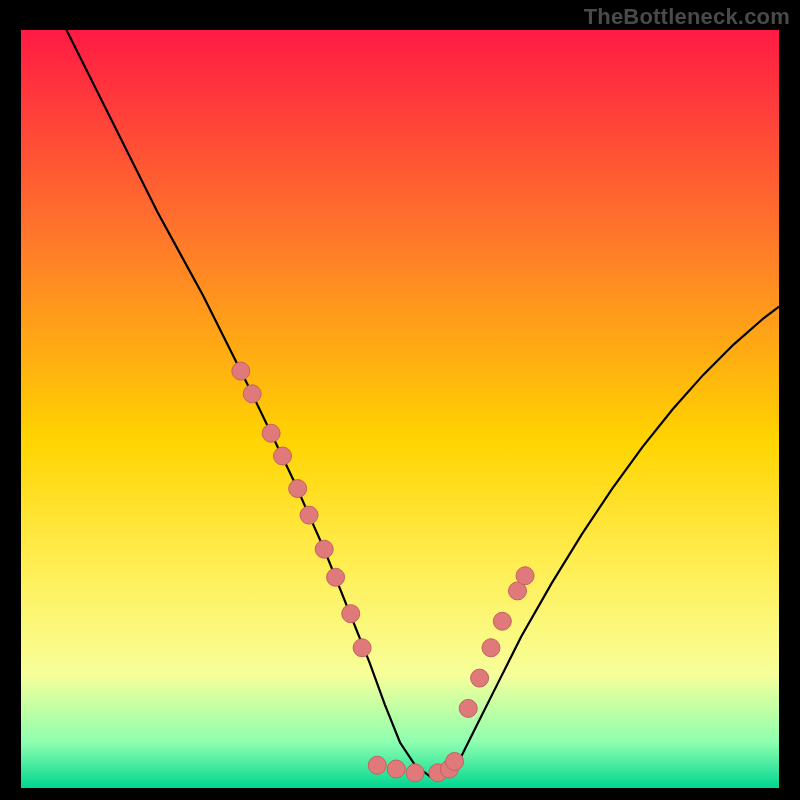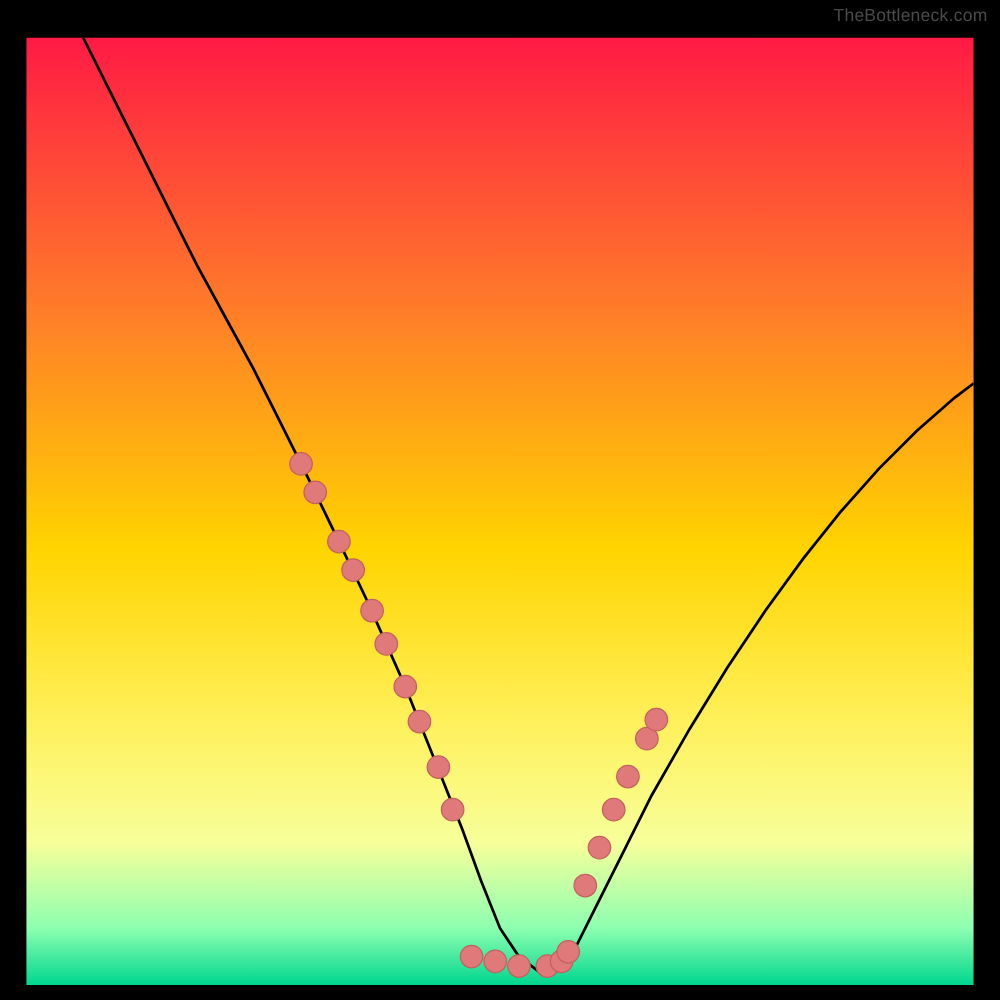--- a/index.html
+++ b/index.html
@@ -15,22 +15,22 @@
     position: relative;
     width: 800px;
     height: 800px;
     background: #000;
   }
   .watermark {
     position: absolute;
     top: 4px;
     right: 10px;
     color: #4a4a4a;
-    font-size: 14px;
-    font-weight: 400;
+    font-size: 22px;
+    font-weight: 700;
     letter-spacing: 0.2px;
     z-index: 10;
     text-align: right;
   }
   .plot-area {
     position: absolute;
     left: 21px;
     top: 30px;
     width: 758px;
     height: 758px;

